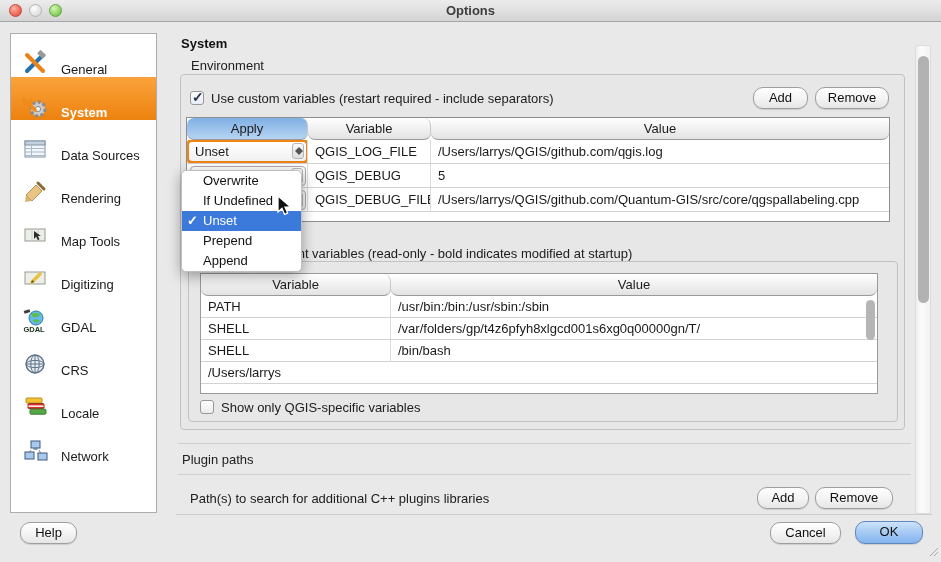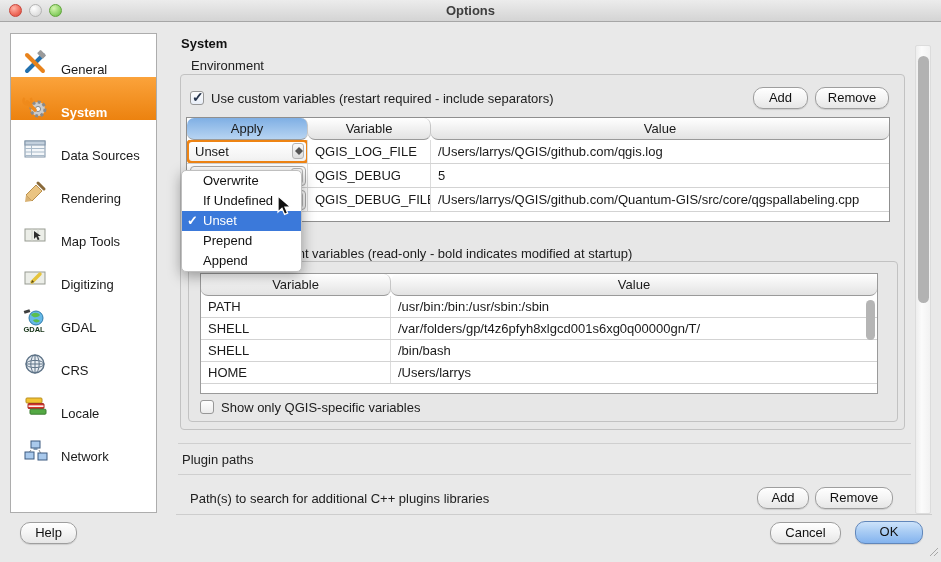--- a/index.html
+++ b/index.html
@@ -282,21 +282,20 @@
     </div>
     <div class="trow2">
       <div class="td" style="width:190px;">SHELL</div>
       <div class="td" style="flex:1;">/var/folders/gp/t4z6pfyh8xlgcd001s6xg0q00000gn/T/</div>
     </div>
     <div class="trow2">
       <div class="td" style="width:190px;">SHELL</div>
       <div class="td" style="flex:1;">/bin/bash</div>
     </div>
     <div class="trow2">
-      <div class="td" style="width:190px;">HOME</div>
       <div class="td" style="flex:1;">/Users/larrys</div>
     </div>
     <span class="ithumb"></span>
   </div>
 
   <span class="chk" style="left:200px; top:400px;"></span>
   <div class="glabel" style="left:221px; top:400px;">Show only QGIS-specific variables</div>
 
   <div class="sep" style="left:178px; top:443px; width:733px;"></div>
   <div class="glabel" style="left:182px; top:452px;">Plugin paths</div>

